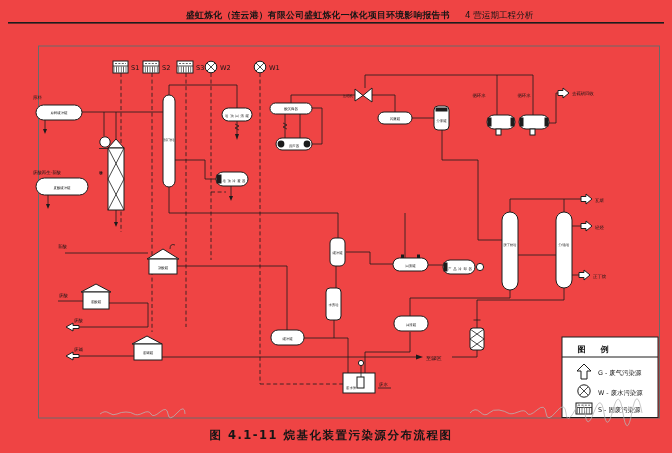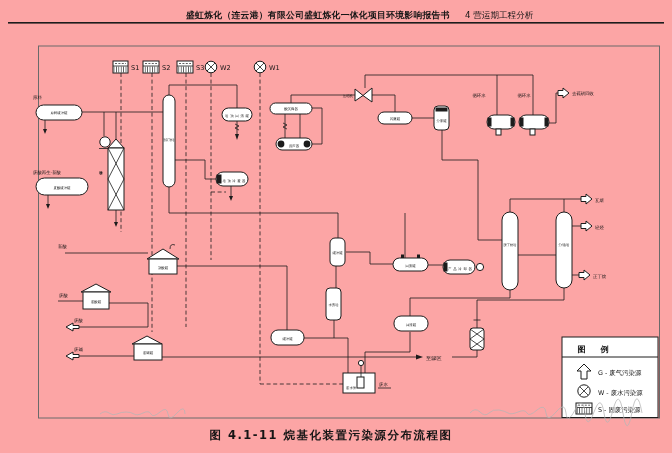--- a/index.html
+++ b/index.html
@@ -1,16 +1,16 @@
 <!DOCTYPE html>
 <html><head>
 <meta charset="utf-8">
 <style>
   html,body{margin:0;padding:0;background:#fff;}
-  #page{position:relative;width:672px;height:453px;background:#fca5a5;overflow:hidden;
+  #page{position:relative;width:672px;height:453px;background:#ef4444;overflow:hidden;
         font-family:"DejaVu Sans","Liberation Sans",sans-serif;}
   svg text{font-family:"DejaVu Sans","Liberation Sans",sans-serif;fill:#151515;}
   .ln{fill:none;stroke:#1c1c1c;stroke-width:.8;}
   .ln2{fill:none;stroke:#1c1c1c;stroke-width:1;}
   .dash{fill:none;stroke:#1c1c1c;stroke-width:.8;stroke-dasharray:4 2.6;}
   .vs{fill:#fff;stroke:#1c1c1c;stroke-width:1;}
   .dk{fill:#1c1c1c;stroke:none;}
   .t3{font-size:3.4px;}
   .t4{font-size:4.4px;}
   .t5{font-size:5.2px;}

